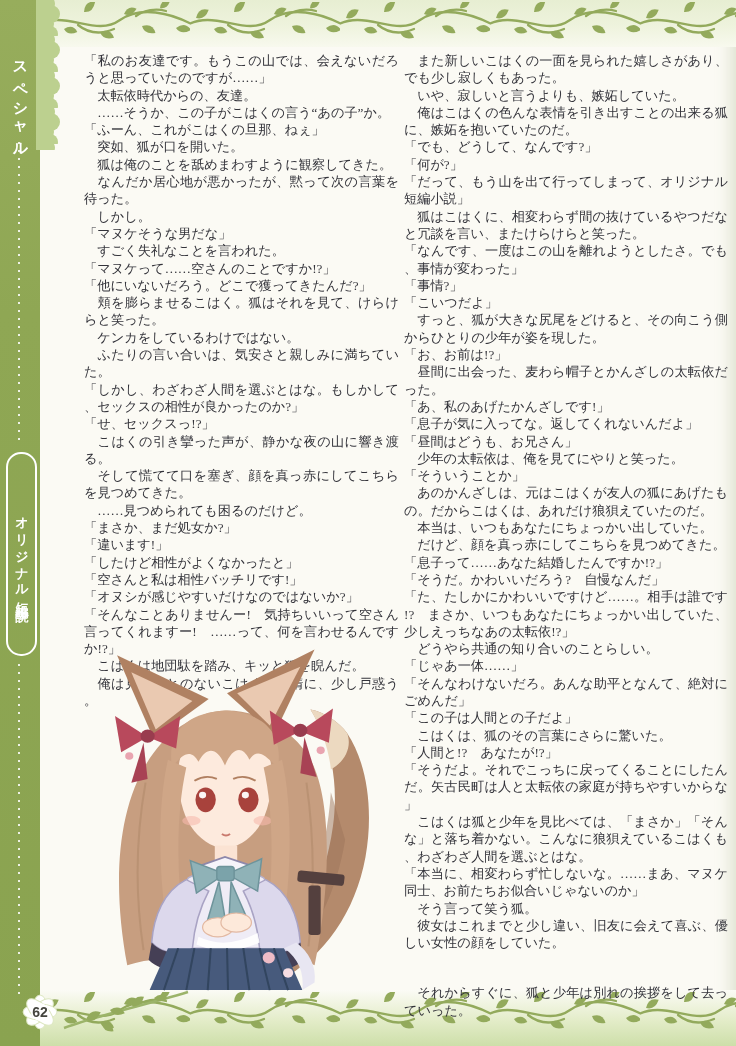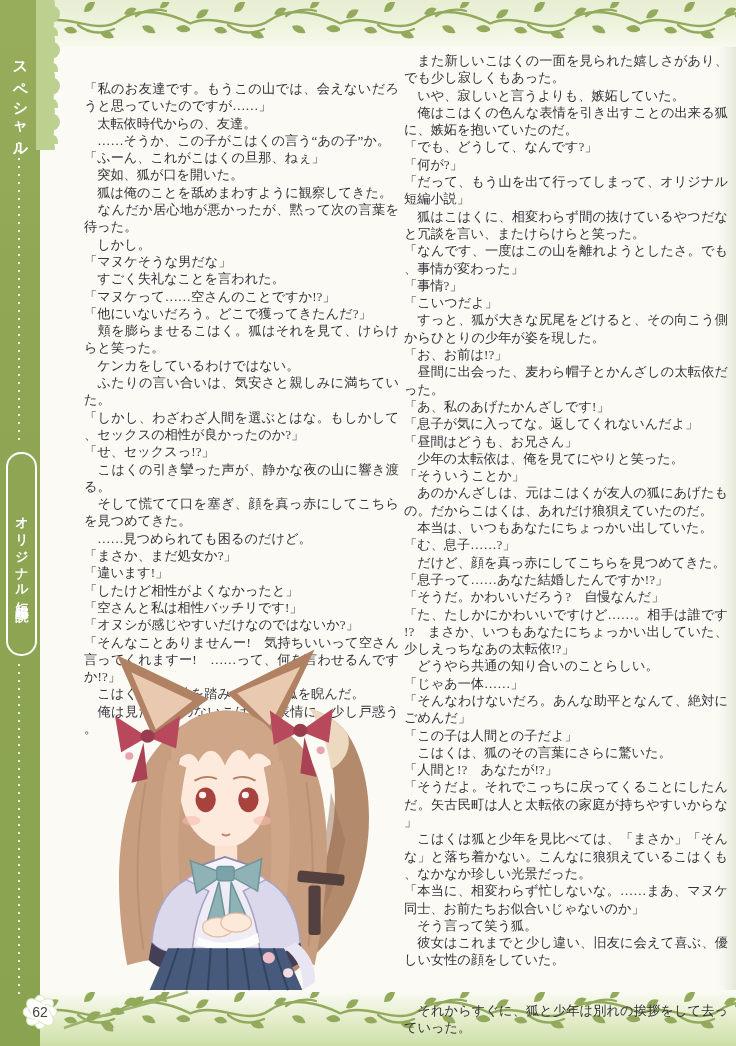--- a/index.html
+++ b/index.html
@@ -23,26 +23,26 @@
             font-size:15px;letter-spacing:3px;font-weight:bold;}
   .sb-pill{position:absolute;left:6px;top:452px;width:27px;height:200px;
            border:2px solid #ffffff;border-radius:15px;display:flex;align-items:center;justify-content:center;}
   .sb-pill .v-text{font-size:13px;letter-spacing:2px;font-weight:bold;}
   .dots{position:absolute;left:18px;width:2px;
         background:repeating-linear-gradient(to bottom,rgba(255,255,255,.85) 0 2px,transparent 2px 8px);}
   .dots.seg1{top:142px;height:298px;}
   .dots.seg2{top:664px;height:330px;}
 
   
-  .pagenum-wrap{position:absolute;left:6px;bottom:4px;width:190px;height:66px;}
+  .pagenum-wrap{position:absolute;left:6px;bottom:4px;width:190px;height:66px;font-weight:bold;}
 
   
   .col{position:absolute;top:52px;color:#33333a;font-size:13.2px;line-height:17.3px;
        text-align:justify;line-break:anywhere;overflow-wrap:anywhere;}
-  .col-left{left:84px;width:315px;margin-top:28px;}
+  .col-left{left:84px;width:315px;}
   .col-right{left:404px;width:324px;}
   .col p{margin:0;padding:0;}
   .para-end{margin-top:33px !important;}
 
   
   .illo{position:absolute;left:58px;top:640px;width:336px;height:352px;}
 </style>
 </head>
 <body>
 
@@ -170,33 +170,32 @@
         <p class="para">　すっと、狐が大きな尻尾をどけると、その向こう側からひとりの少年が姿を現した。</p>
         <p class="para">「お、お前は!?」</p>
         <p class="para">　昼間に出会った、麦わら帽子とかんざしの太転依だった。</p>
         <p class="para">「あ、私のあげたかんざしです!」</p>
         <p class="para">「息子が気に入ってな。返してくれないんだよ」</p>
         <p class="para">「昼間はどうも、お兄さん」</p>
         <p class="para">　少年の太転依は、俺を見てにやりと笑った。</p>
         <p class="para">「そういうことか」</p>
         <p class="para">　あのかんざしは、元はこはくが友人の狐にあげたもの。だからこはくは、あれだけ狼狽えていたのだ。</p>
         <p class="para">　本当は、いつもあなたにちょっかい出していた。</p>
-        <p class="para">「む、息子……?」</p>
         <p class="para">　だけど、顔を真っ赤にしてこちらを見つめてきた。</p>
         <p class="para">「息子って……あなた結婚したんですか!?」</p>
         <p class="para">「そうだ。かわいいだろう?　自慢なんだ」</p>
         <p class="para">「た、たしかにかわいいですけど……。相手は誰です!?　まさか、いつもあなたにちょっかい出していた、少しえっちなあの太転依!?」</p>
         <p class="para">　どうやら共通の知り合いのことらしい。</p>
         <p class="para">「じゃあ一体……」</p>
         <p class="para">「そんなわけないだろ。あんな助平となんて、絶対にごめんだ」</p>
         <p class="para">「この子は人間との子だよ」</p>
         <p class="para">　こはくは、狐のその言葉にさらに驚いた。</p>
         <p class="para">「人間と!?　あなたが!?」</p>
         <p class="para">「そうだよ。それでこっちに戻ってくることにしたんだ。矢古民町は人と太転依の家庭が持ちやすいからな」</p>
-        <p class="para">　こはくは狐と少年を見比べては、「まさか」「そんな」と落ち着かない。こんなに狼狽えているこはくも、なかなか珍しい光景だった。</p>
+        <p class="para">　こはくは狐と少年を見比べては、「まさか」「そんな」と落ち着かない。こんなに狼狽えているこはくも、わざわざ人間を選ぶとはな。</p>
         <p class="para">「本当に、相変わらず忙しないな。……まあ、マヌケ同士、お前たちお似合いじゃないのか」</p>
         <p class="para">　そう言って笑う狐。</p>
         <p class="para">　彼女はこれまでと少し違い、旧友に会えて喜ぶ、優しい女性の顔をしていた。</p>
       </div>
     <p class="para-end">　それからすぐに、狐と少年は別れの挨拶をして去っていった。</p>
   </div>
 
   <svg class="illo" viewBox="0 0 330 370" preserveAspectRatio="none" role="img" aria-label="長い茶髪に狐耳と大きな尻尾、赤いリボンと青いドレスの少女（こはく）のイラスト">
 
     <path d="M218,358 C262,332 292,286 302,228 C310,180 304,130 284,98 C276,86 262,76 248,73 C268,108 276,150 270,196 C262,256 238,312 200,352 Z" fill="#b48a6c"></path>

